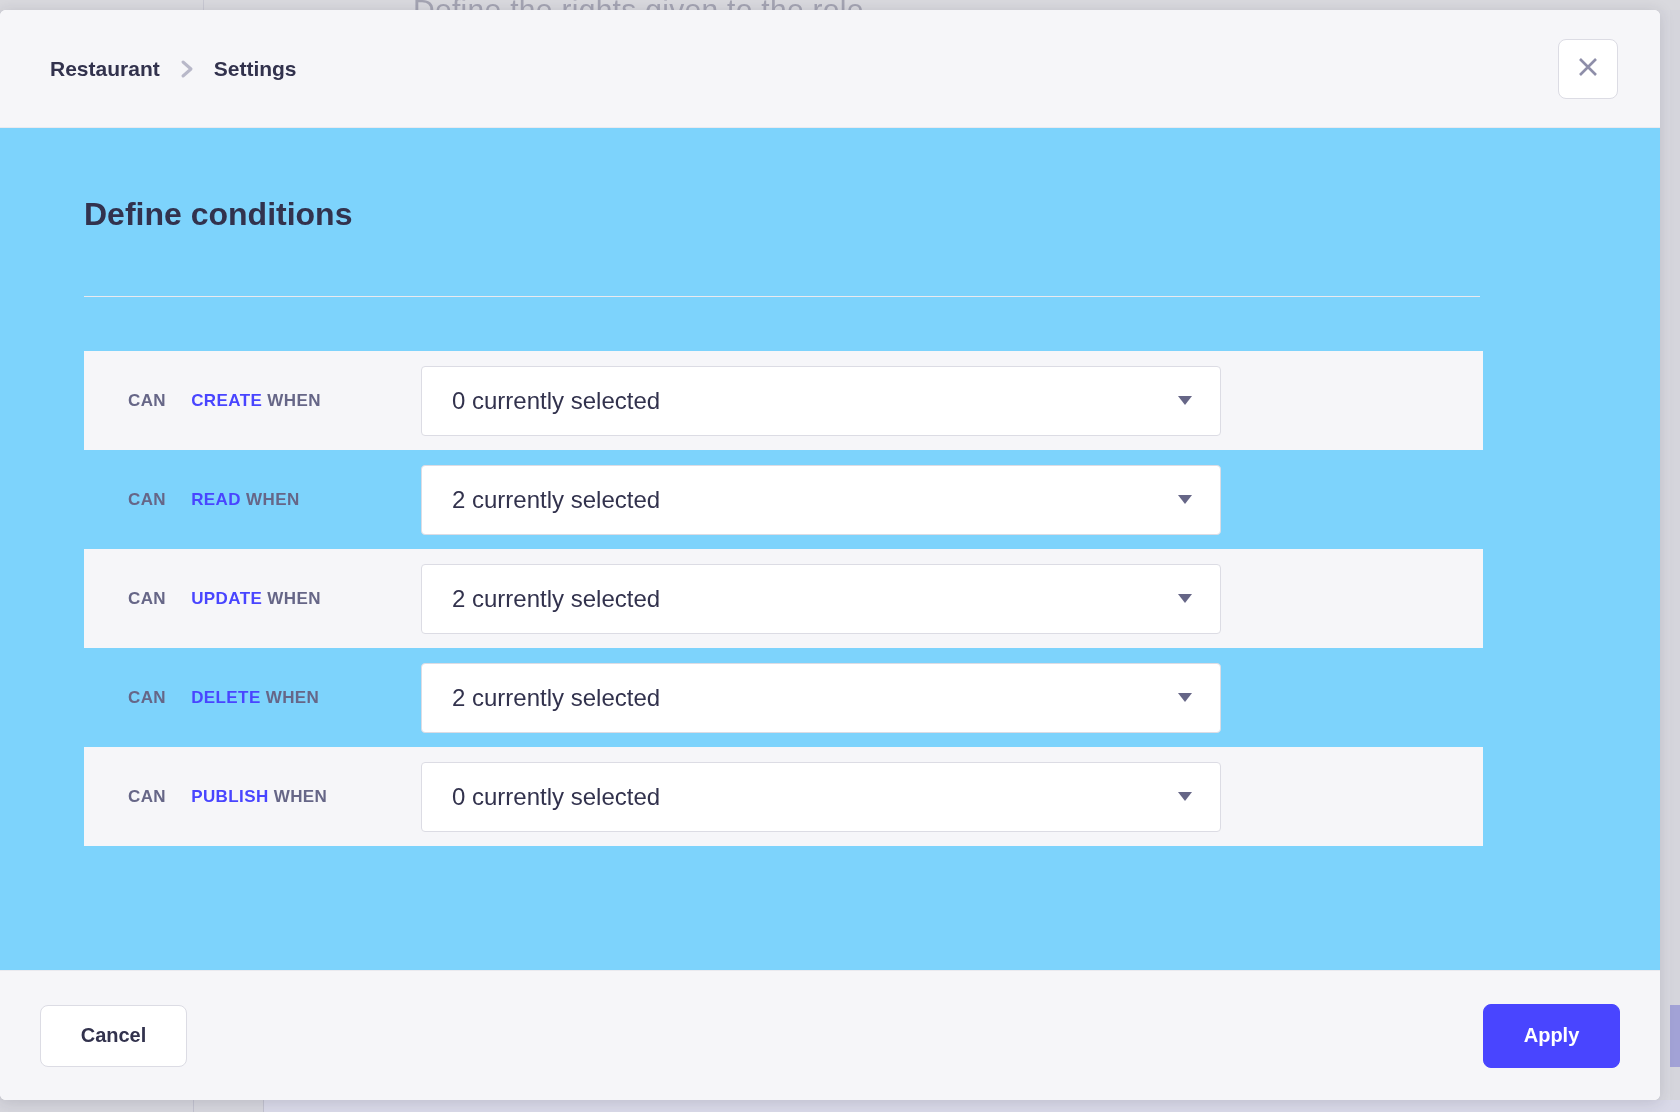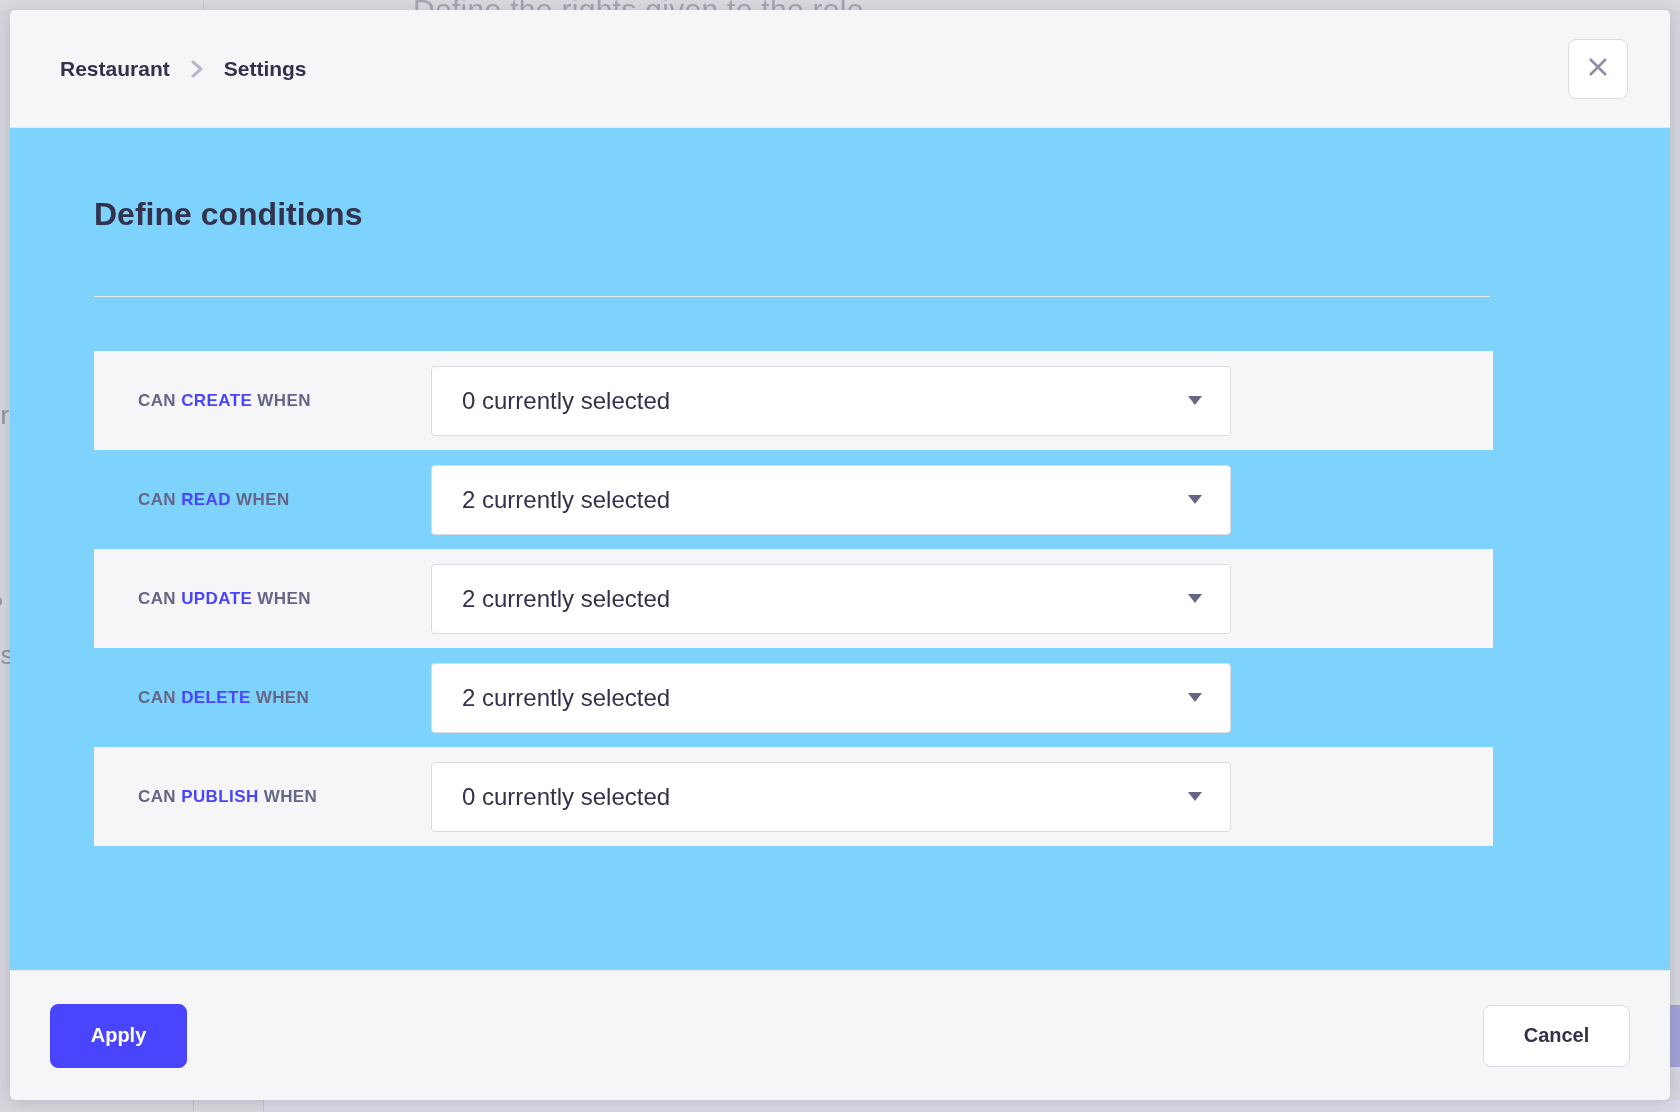--- a/index.html
+++ b/index.html
@@ -19,38 +19,38 @@
   .bg-left span:nth-child(9){top:497px;} .bg-left span:nth-child(10){top:580px;}
   .bg-left span:nth-child(11){top:630px;}
   .bg-right { position:absolute; left:1670px; top:10px; width:10px; height:1090px; background:#d5d5dc; overflow:hidden; }
   .bg-right-frag { position:absolute; left:0; top:995px; width:10px; height:62px; background:#a2a2d6; }
   .bg-bottom { position:absolute; left:0; top:1100px; width:1680px; height:12px; background:#d6d6dd; }
   .bg-bottom-lav { position:absolute; left:264px; top:0; width:1416px; height:12px; background:#d9d9e8; }
   .bg-bottom-l1 { position:absolute; left:193px; top:0; width:1px; height:12px; background:#c2c2cf; }
   .bg-bottom-l2 { position:absolute; left:263px; top:0; width:1px; height:12px; background:#c2c2cf; }
 
   
-  .modal { position:absolute; left:10px; top:10px; width:1660px; height:1090px; background:#ffffff;
+  .modal { position:absolute; left:0; top:10px; width:1660px; height:1090px; background:#ffffff;
            border-radius:6px; box-shadow:0 2px 15px rgba(33,33,52,0.15); display:flex; flex-direction:column; }
   .modal-header { flex:0 0 118px; background:#f6f6f9; border-bottom:1px solid #eaeaef; border-radius:6px 6px 0 0;
                   display:flex; align-items:center; justify-content:space-between; padding:0 42px 0 50px; }
   .breadcrumb { display:flex; align-items:center; gap:20px; font-size:21px; font-weight:700; color:#32324d; }
   .crumb-sep { display:flex; align-items:center; }
   .close-btn { width:60px; height:60px; background:#ffffff; border:1px solid #dcdce4; border-radius:8px;
                display:flex; align-items:center; justify-content:center; cursor:pointer; }
 
   .modal-body { flex:1 1 auto; background:#7dd3fc; overflow:hidden; }
   .body-title { margin:66px 0 0 84px; font-size:32px; line-height:40px; font-weight:700; color:#32324d; }
   .body-divider { margin:62px 0 0 84px; width:1396px; height:1px; background:#eaeaef; }
   .rows { margin:54px 0 0 84px; width:1399px; }
   .row { height:99px; display:flex; align-items:center; }
   .row.odd { background:#f6f6f9; }
   .row-label { width:337px; padding-left:44px; font-size:17px; font-weight:700; letter-spacing:0.4px;
                color:#666687; text-transform:uppercase; white-space:nowrap; }
-  .row-label .action { color:#4945ff; }
+  .row-label .action { color:#4945ff;margin-left:20px; }
   .select { width:800px; height:70px; background:#ffffff; border:1px solid #dcdce4; border-radius:4px;
             display:flex; align-items:center; justify-content:space-between; padding:0 28px 0 30px; cursor:pointer;gap:44px; }
   .select-value { font-size:24px; color:#32324d; }
   .caret { width:0; height:0; border-left:7px solid transparent; border-right:7px solid transparent;
            border-top:9px solid #666687; }
 
   .modal-footer { flex:0 0 130px; background:#f6f6f9; border-top:1px solid #eaeaef; border-radius:0 0 6px 6px;
                   display:flex; align-items:center; justify-content:space-between; padding:0 40px; }
   .btn { height:62px; border-radius:8px; font-family:"Liberation Sans", sans-serif;
          font-size:20px; font-weight:700; cursor:pointer; }
@@ -172,18 +172,18 @@
           <div class="select">
             <span class="select-value">0 currently selected</span>
             <span class="caret"></span>
           </div>
         </div>
 
       </div>
     </div>
 
     <div class="modal-footer">
+      <button class="btn btn-cancel">Cancel</button>
       <button class="btn btn-apply">Apply</button>
-      <button class="btn btn-cancel">Cancel</button>
     </div>
 
   </div>
 </div>
 
 </body></html>

